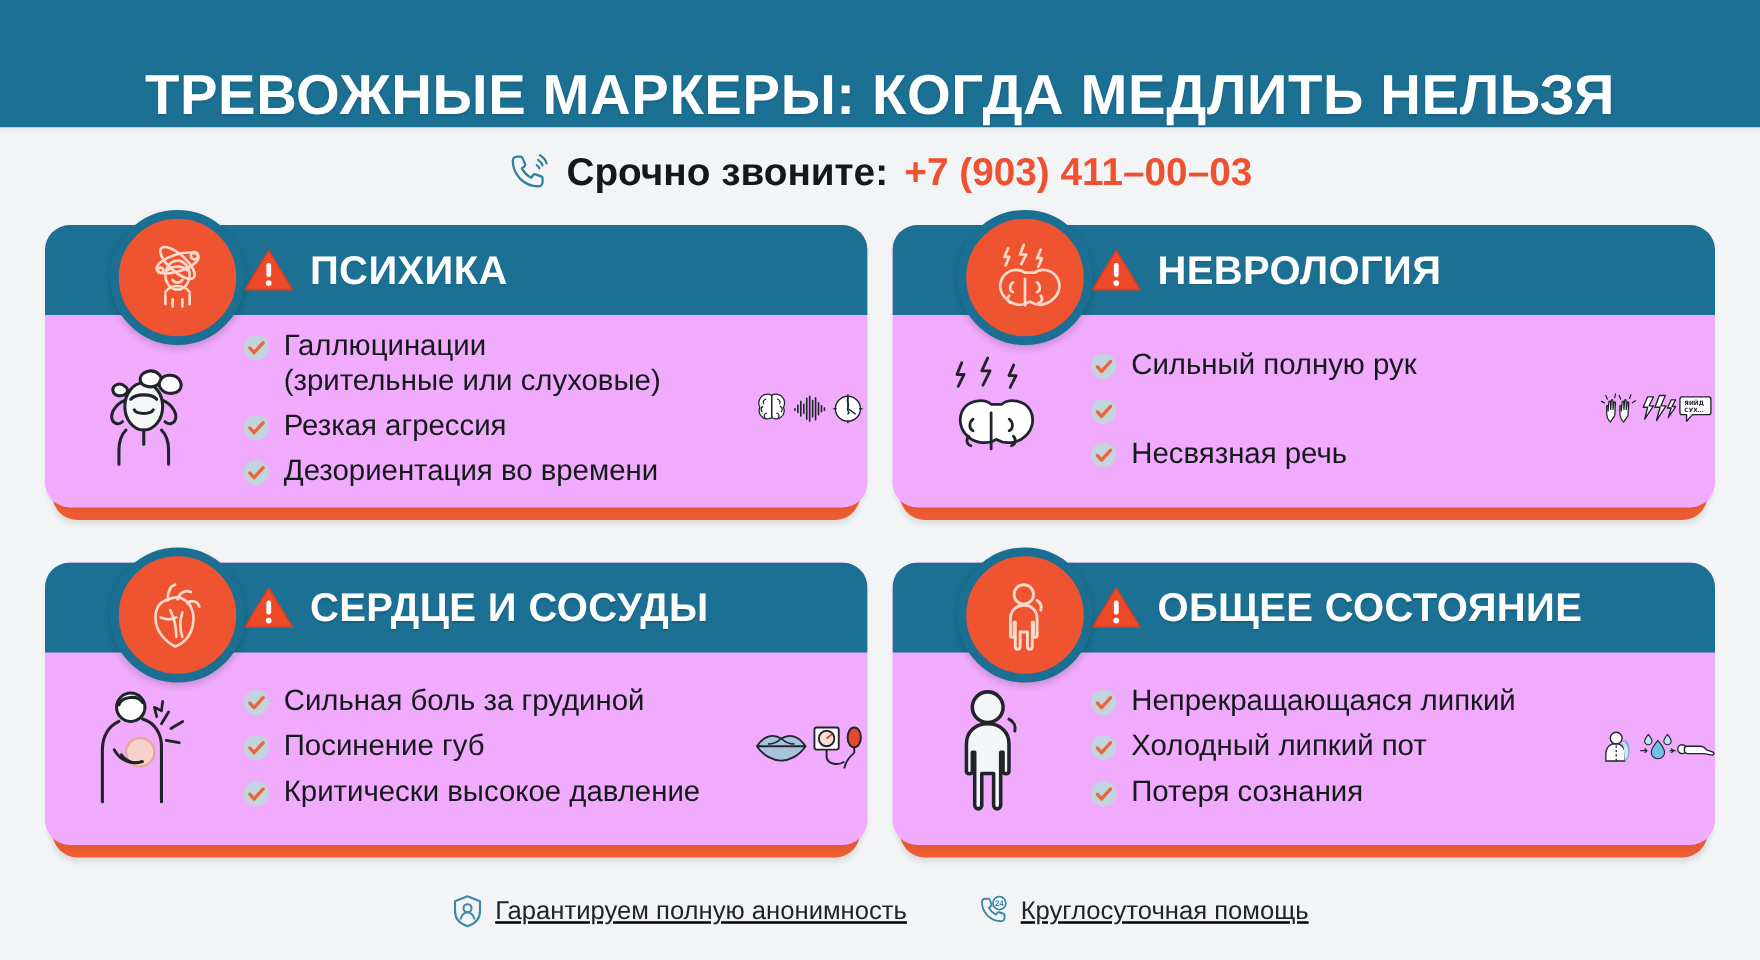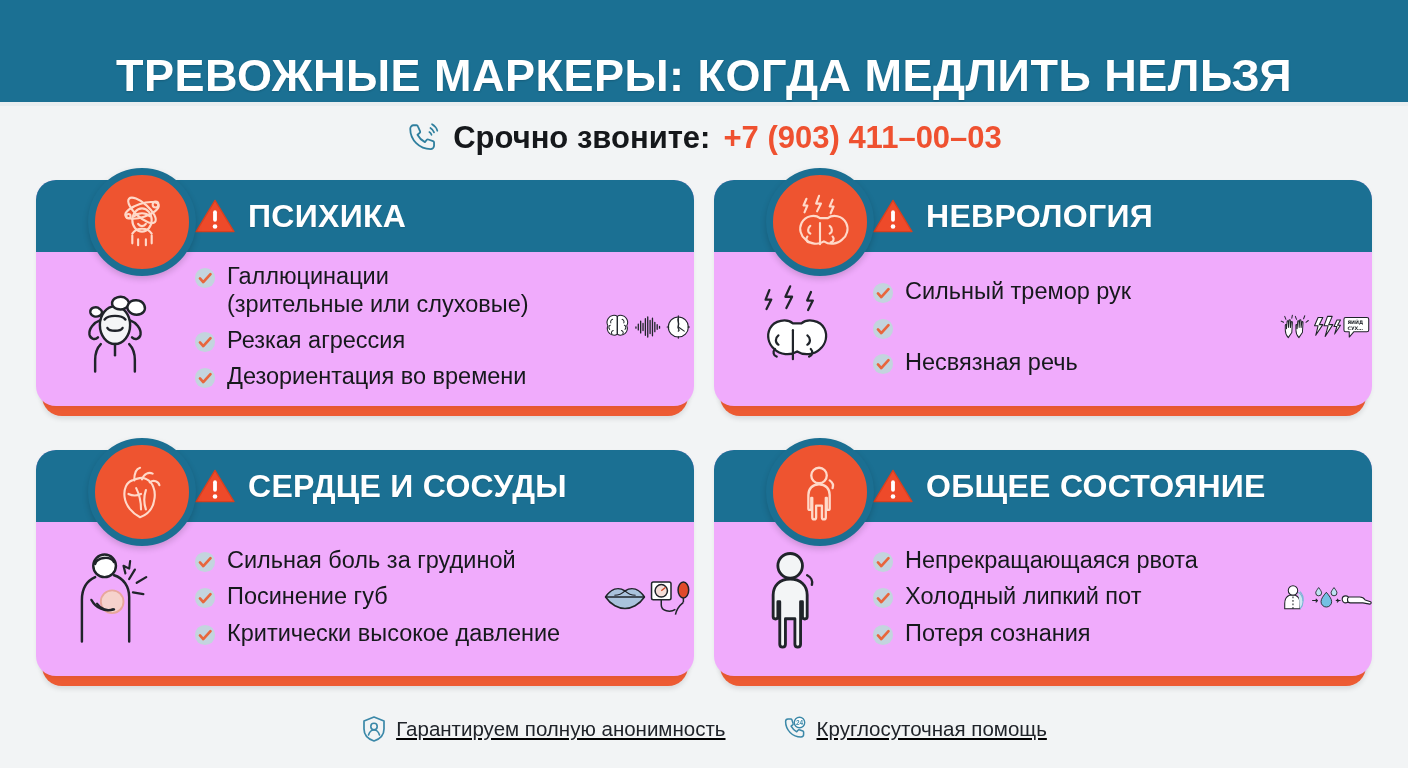--- a/index.html
+++ b/index.html
@@ -266,21 +266,21 @@
                 <path d="M74 18l-4 9h6l-5 10" stroke-width="2.4"></path>
               </g>
             </svg>
           </div>
           <div class="bullets">
             <div class="bullet">
               <svg class="check" viewBox="0 0 24 24">
                 <circle cx="12" cy="12" r="11" fill="#c3d4de"></circle>
                 <path d="M6.5 12.5l3.6 4L18 7.8" fill="none" stroke="#e8663c" stroke-width="2.9" stroke-linecap="round" stroke-linejoin="round"></path>
               </svg>
-              <span class="bullet-text">Сильный тремор рук</span>
+              <span class="bullet-text">Сильный полную рук</span>
             </div>
             <div class="bullet">
               <svg class="check" viewBox="0 0 24 24">
                 <circle cx="12" cy="12" r="11" fill="#c3d4de"></circle>
                 <path d="M6.5 12.5l3.6 4L18 7.8" fill="none" stroke="#e8663c" stroke-width="2.9" stroke-linecap="round" stroke-linejoin="round"></path>
               </svg>
             </div>
             <div class="bullet">
               <svg class="check" viewBox="0 0 24 24">
                 <circle cx="12" cy="12" r="11" fill="#c3d4de"></circle>
@@ -436,21 +436,21 @@
                 <path d="M70 32c4 2 6 6 5 10" fill="none" stroke-width="2.6"></path>
               </g>
             </svg>
           </div>
           <div class="bullets">
             <div class="bullet">
               <svg class="check" viewBox="0 0 24 24">
                 <circle cx="12" cy="12" r="11" fill="#c3d4de"></circle>
                 <path d="M6.5 12.5l3.6 4L18 7.8" fill="none" stroke="#e8663c" stroke-width="2.9" stroke-linecap="round" stroke-linejoin="round"></path>
               </svg>
-              <span class="bullet-text">Непрекращающаяся рвота</span>
+              <span class="bullet-text">Непрекращающаяся липкий</span>
             </div>
             <div class="bullet">
               <svg class="check" viewBox="0 0 24 24">
                 <circle cx="12" cy="12" r="11" fill="#c3d4de"></circle>
                 <path d="M6.5 12.5l3.6 4L18 7.8" fill="none" stroke="#e8663c" stroke-width="2.9" stroke-linecap="round" stroke-linejoin="round"></path>
               </svg>
               <span class="bullet-text">Холодный липкий пот</span>
             </div>
             <div class="bullet">
               <svg class="check" viewBox="0 0 24 24">

